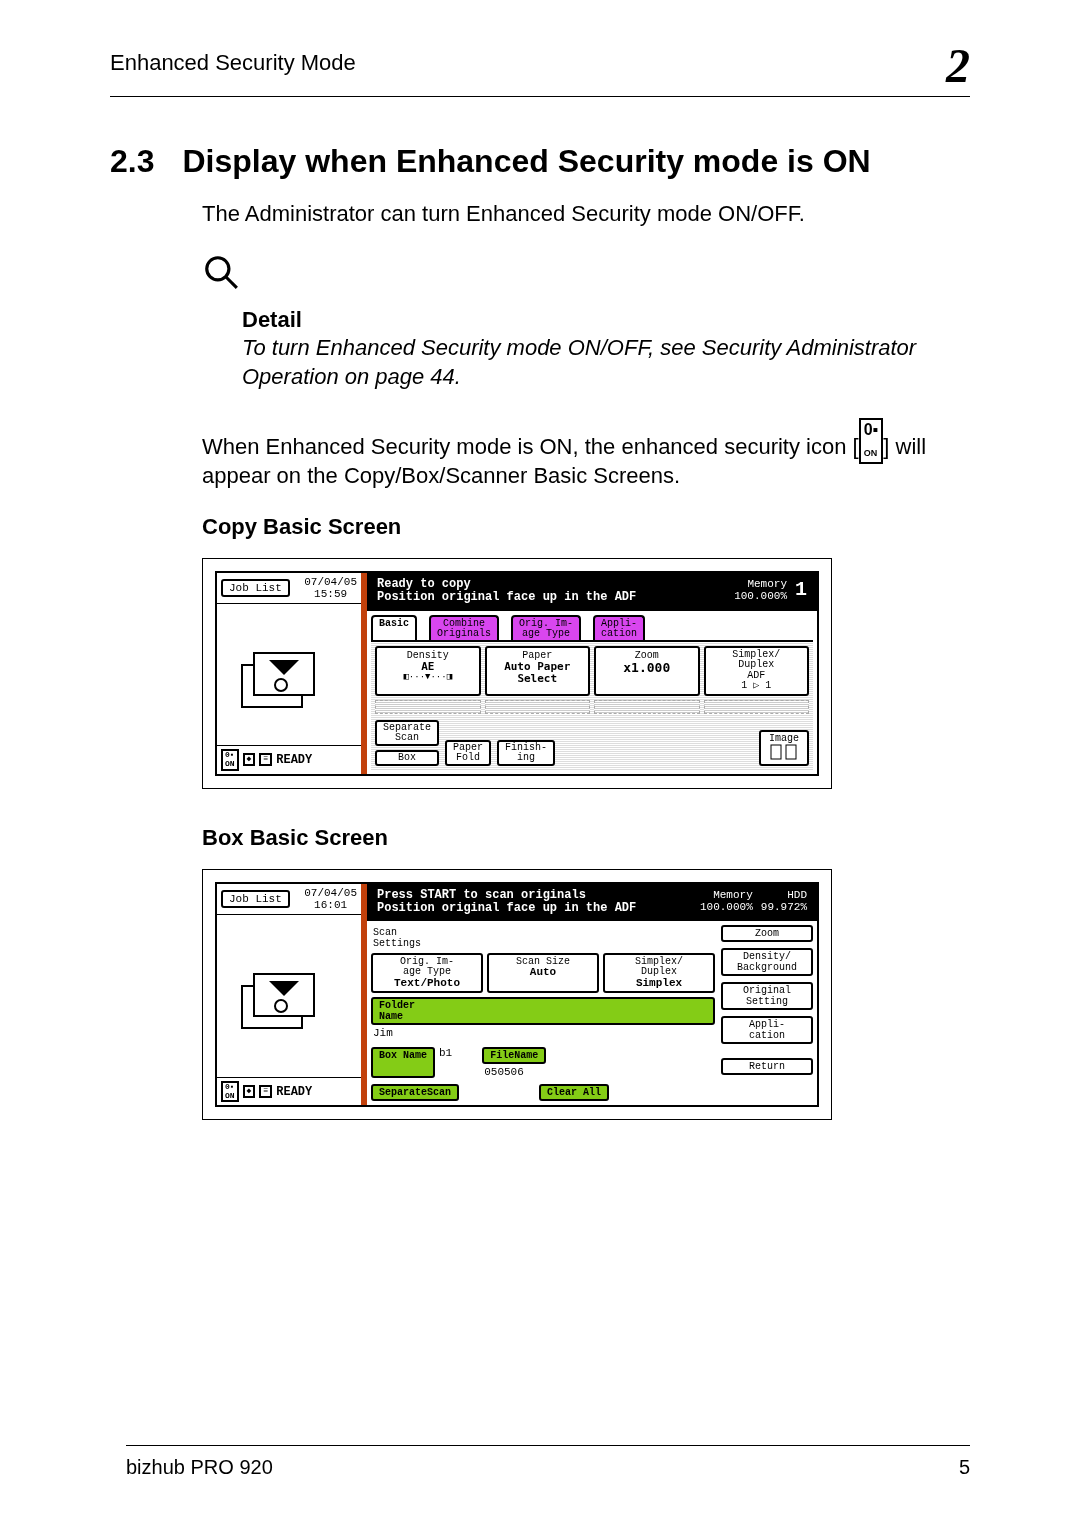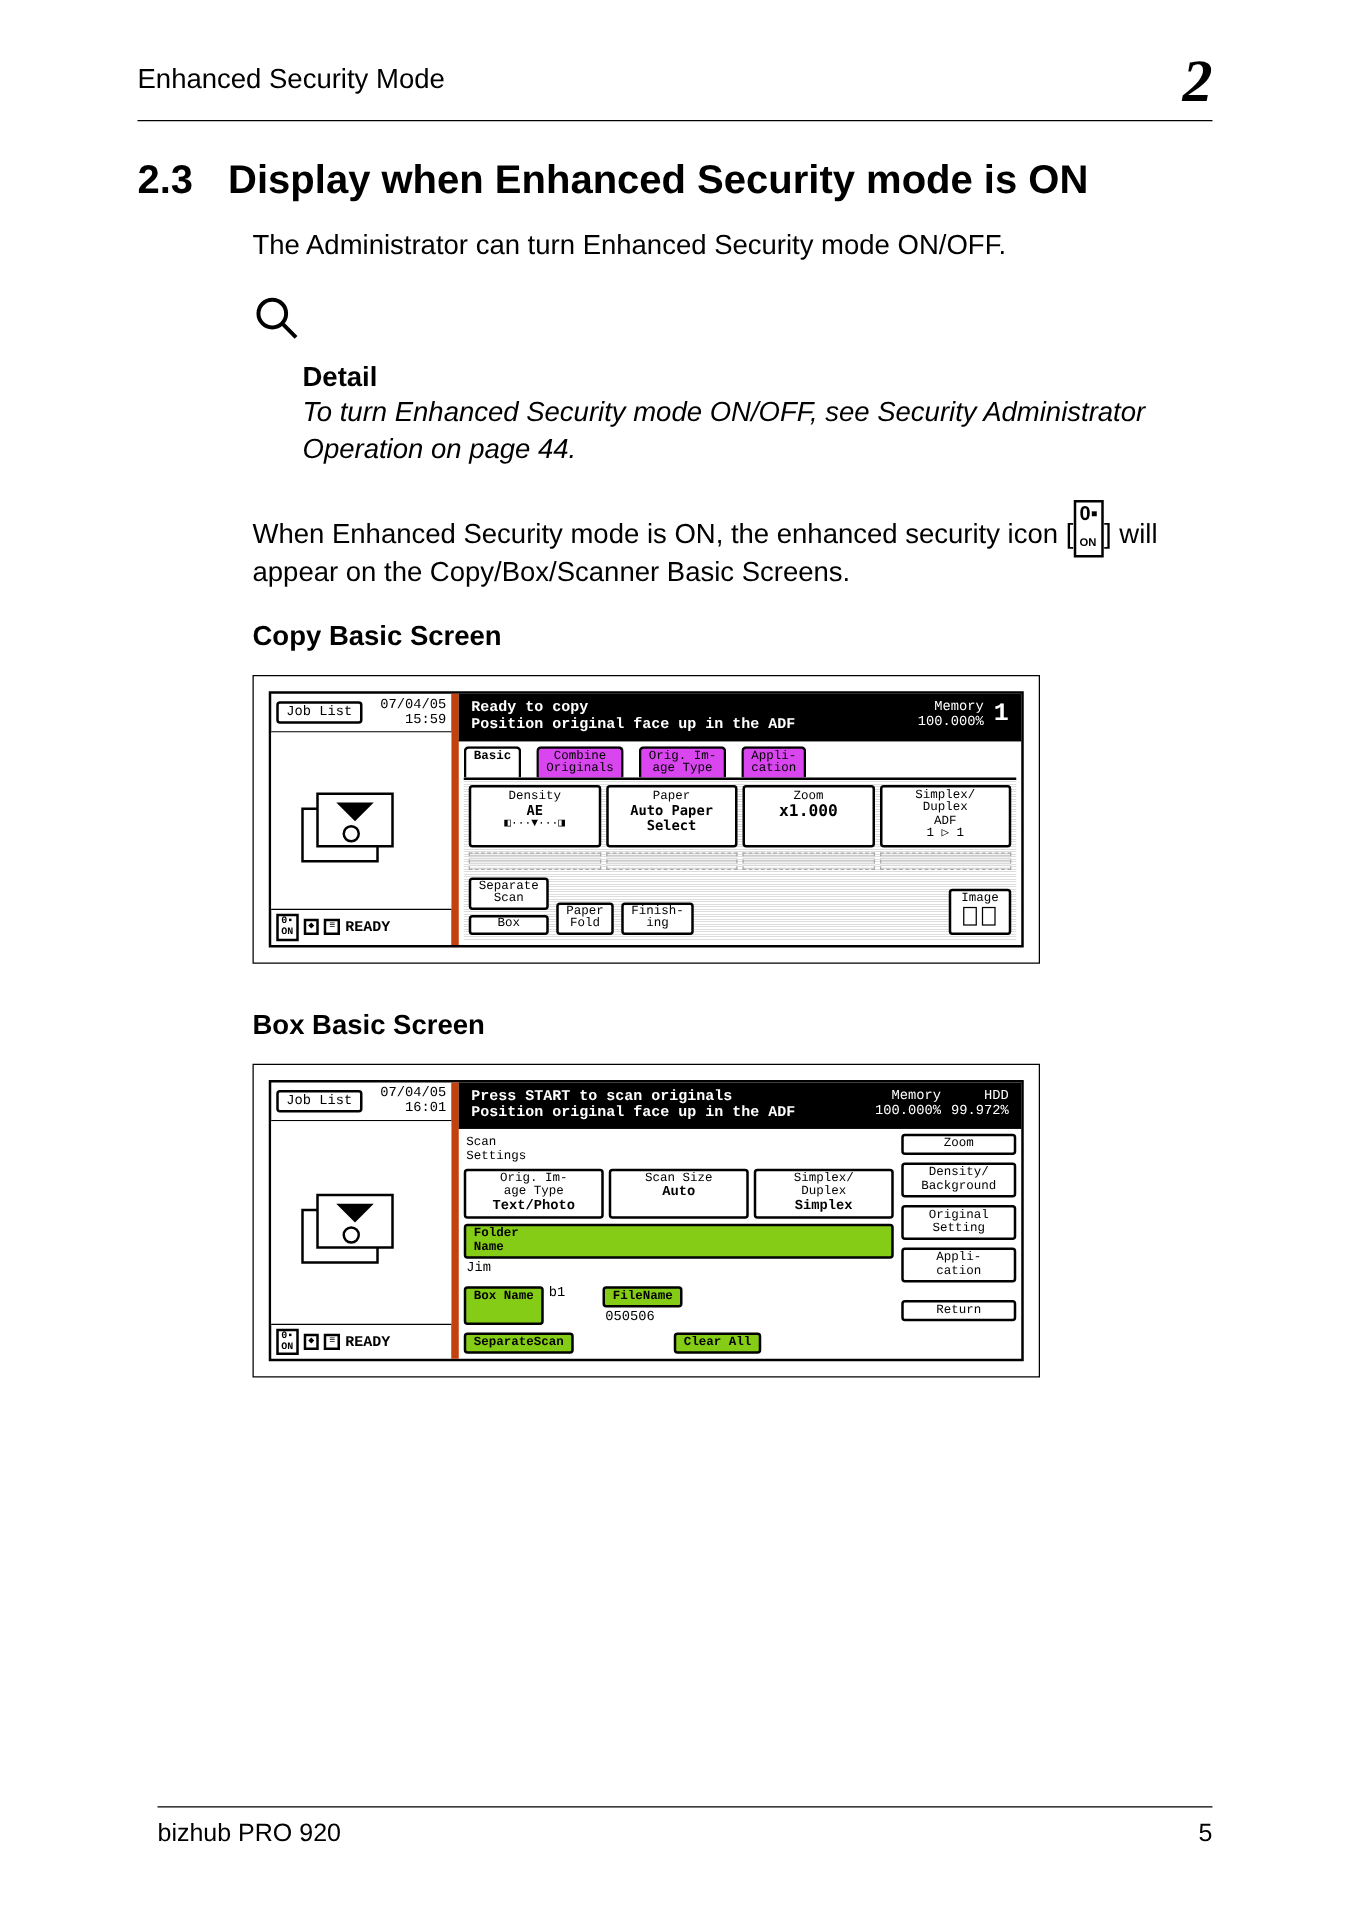--- a/index.html
+++ b/index.html
@@ -1,18 +1,18 @@
 <!DOCTYPE html>
 <html><head>
 <meta charset="utf-8">
 <style>
   * { margin: 0; padding: 0; box-sizing: border-box; }
   body { font-family: Arial, Helvetica, sans-serif; background: #fff; width: 1080px; height: 1529px; position: relative; }
   .page { padding: 50px 110px 50px 110px; }
-  .header-row { display: flex; justify-content: space-between; align-items: flex-start; border-bottom: 1px solid #000; padding-bottom: 6px; margin-bottom: 28px; }
+  .header-row { display: flex; justify-content: space-between; align-items: flex-start; border-bottom: 1px solid #000; padding-bottom: 6px; margin-bottom: 46px; }
   .header-title { font-size: 22px; }
   .chapter-num { font-family: 'Times New Roman', serif; font-weight: bold; font-size: 48px; font-style: italic; line-height: 1; margin-top: -8px; }
   .section-row { display: flex; align-items: baseline; margin-bottom: 20px; }
   .section-num { font-size: 32px; font-weight: bold; margin-right: 28px; }
   .section-title { font-size: 32px; font-weight: bold; }
   .body-text { font-size: 22px; margin-left: 92px; margin-bottom: 24px; line-height: 1.3; }
   .detail-block { margin-left: 92px; margin-bottom: 24px; }
   .magnify-icon { font-size: 42px; margin-left: 92px; margin-bottom: 6px; display: inline-block; }
   .detail-label { font-size: 22px; font-weight: bold; margin-left: 40px; }
   .detail-text { font-size: 22px; font-style: italic; margin-left: 40px; line-height: 1.35; }
@@ -21,21 +21,21 @@
   .inline-icon-inner { font-size: 9px; font-weight: bold; }
 
   
   .screenshot-frame { margin-left: 92px; width: 630px; border: 1px solid #000; padding: 12px; margin-bottom: 36px; }
   .lcd { font-family: 'MS Gothic', 'Courier New', monospace; font-size: 12px; color: #000; background: #fff; border: 2px solid #000; display: flex; }
 
   
   .lcd-left { width: 150px; border-right: 6px solid #c2410c; display: flex; flex-direction: column; }
   .lcd-left-top { display: flex; justify-content: space-between; padding: 3px 4px; border-bottom: 1px solid #000; align-items: center; }
   .lcd-btn { background: #fff; border: 2px solid #000; border-radius: 3px; padding: 1px 6px; font-size: 11px; }
-  .lcd-datetime { text-align: right; font-size: 11px; line-height: 1.1; }
+  .lcd-datetime { text-align: center; font-size: 11px; line-height: 1.1; }
   .lcd-preview { flex: 1; display: flex; align-items: center; justify-content: center; font-size: 36px; background: #fff; }
   .lcd-left-bottom { border-top: 1px solid #000; padding: 3px 4px; display: flex; align-items: center; gap: 4px; }
   .icon-box { border: 2px solid #000; font-size: 8px; font-weight: bold; padding: 0 2px; line-height: 1.1; }
   .lcd-right { flex: 1; display: flex; flex-direction: column; }
   .lcd-status-bar { display: flex; justify-content: space-between; align-items: flex-start; padding: 3px 6px; border-bottom: 1px solid #000; }
   .status-lines { font-size: 12px; font-weight: bold; color: #fff; background: #000; padding: 2px 4px; flex: 1; margin-right: 6px; }
   .status-lines div { line-height: 1.1; }
   .status-mem { text-align: right; font-size: 11px; color: #fff; background: #000; padding: 2px 4px; }
   .status-mem .big { font-size: 20px; font-weight: bold; }
   .tabbar { display: flex; gap: 12px; padding: 4px 4px 0 4px; }

